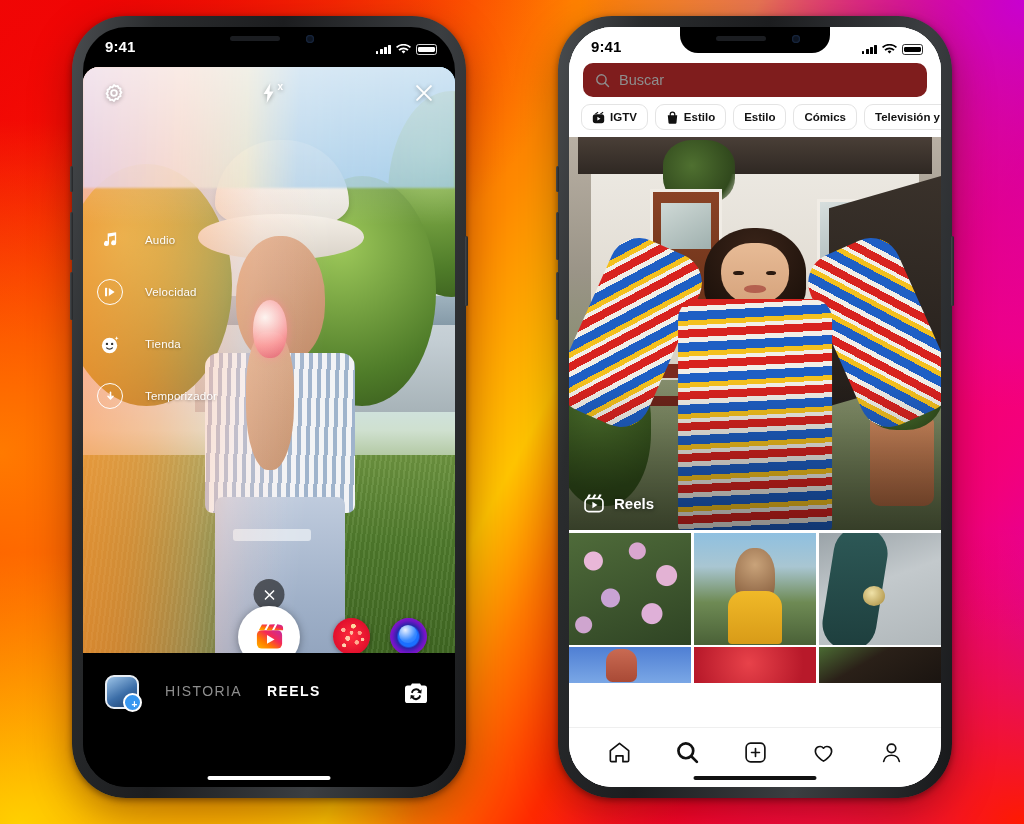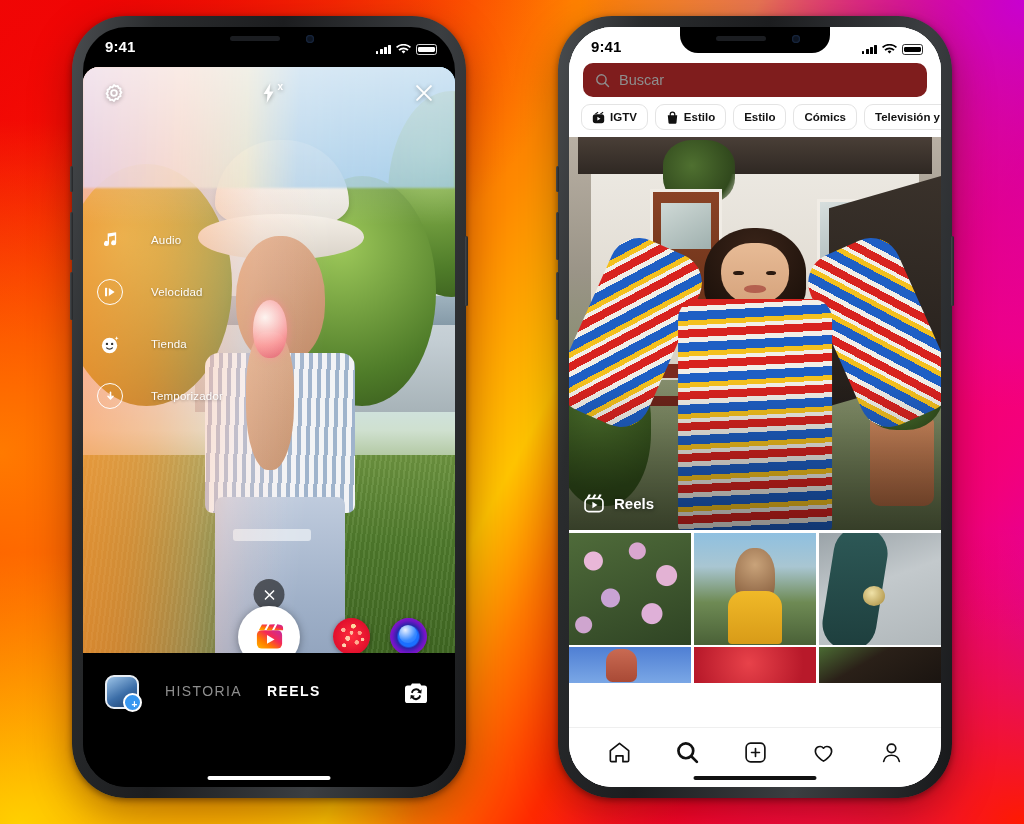--- a/index.html
+++ b/index.html
@@ -242,21 +242,21 @@
     display:flex; align-items:center; justify-content:space-between;
     padding: 0 20px; z-index: 12;
   }
   .cam-icon { color:#fff; display:flex; align-items:center; justify-content:center;
     filter: drop-shadow(0 1px 2px rgba(0,0,0,.32)); cursor:pointer; }
 
   .cam-side-menu {
     position:absolute; left:14px; top:160px; z-index: 12;
     display:flex; flex-direction:column; gap: 26px;
   }
-  .cam-menu-row { display:flex; align-items:center; gap:28px; cursor:pointer; }
+  .cam-menu-row { display:flex; align-items:center; gap:22px; cursor:pointer; }
   .cam-menu-row .ring {
     width:26px; height:26px; border-radius:50%;
     display:flex; align-items:center; justify-content:center;
     color:#fff;
   }
   .cam-menu-row .lbl {
     color:#fff; font-size:11.5px; letter-spacing:.2px;
     text-shadow: 0 1px 3px rgba(0,0,0,.35);
     opacity:.97;
   }

